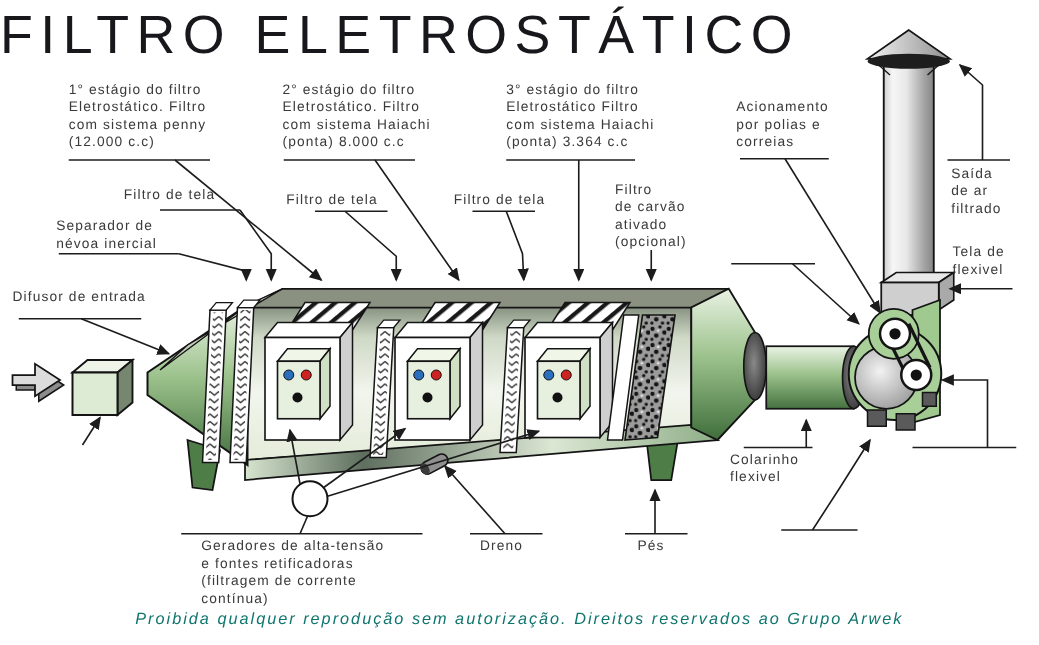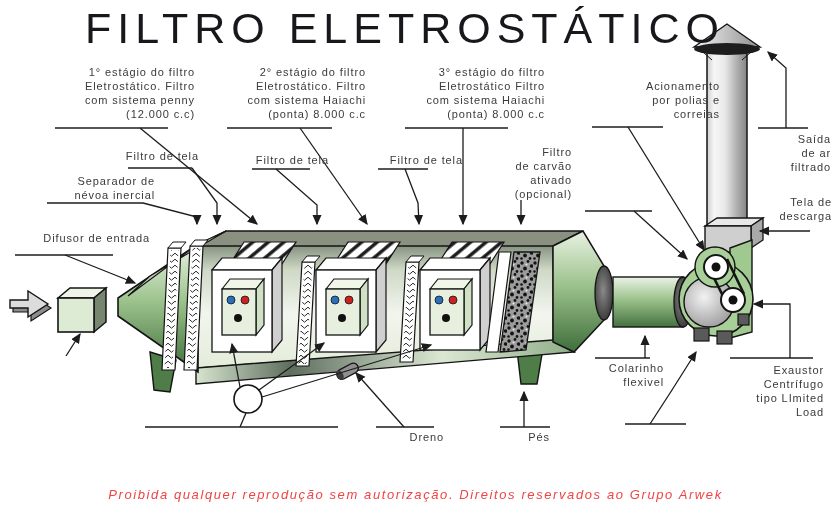--- a/index.html
+++ b/index.html
@@ -1,26 +1,26 @@
 <!DOCTYPE html>
 <html><head>
 <meta charset="utf-8">
 <style>
   html,body{margin:0;padding:0;background:#ffffff;}
   body{width:831px;height:516px;position:relative;overflow:hidden;
        font-family:"Liberation Sans",sans-serif;}
   #stage{position:absolute;left:0;top:0;width:831px;height:516px;}
   svg.diagram{position:absolute;left:0;top:0;z-index:1;}
-  .title{position:absolute;left:0;top:4px;width:810px;text-align:center;z-index:2;
+  .title{position:absolute;left:0;top:4px;width:810px;text-align:left;z-index:2;
          font-size:43px;font-weight:300;letter-spacing:6px;color:#17171c;
          font-family:"Liberation Sans",sans-serif;}
   .label{position:absolute;z-index:3;font-size:11px;line-height:1.26;color:#3a3a3a;
-         letter-spacing:0.9px;white-space:pre-line;text-align:right;}
+         letter-spacing:0.9px;white-space:pre-line;}
   .footer{position:absolute;left:0;top:487px;width:831px;text-align:center;z-index:2;
-          font-size:13px;font-style:italic;letter-spacing:1.6px;color:#ef4444;}
+          font-size:13px;font-style:italic;letter-spacing:1.6px;color:#0f766e;}
 </style>
 </head>
 <body>
 
 <div id="stage">
 
 <svg class="diagram" width="831" height="516" viewBox="0 0 831 516">
   <defs>
     <marker id="arw" markerWidth="9" markerHeight="9" refX="7" refY="3.5" orient="auto">
       <path d="M0,0 L8,3.5 L0,7 Z" fill="#1c1c1c"></path>
@@ -288,43 +288,43 @@
 Eletrostático. Filtro
 com sistema penny
 (12.000 c.c)</div>
 <div class="label" style="left:226px;top:66px;width:140px">2° estágio do filtro
 Eletrostático. Filtro
 com sistema Haiachi
 (ponta) 8.000 c.c</div>
 <div class="label" style="left:405px;top:66px;width:140px">3° estágio do filtro
 Eletrostático Filtro
 com sistema Haiachi
-(ponta) 8.000 c.c</div>
-<div class="label" style="left:620px;top:80px;width:100px">Acionamento
+(ponta) 3.364 c.c</div>
+<div class="label" style="left:589px;top:80px;width:100px">Acionamento
 por polias e
 correias</div>
 <div class="label" style="left:761px;top:133px;width:70px">Saída
 de ar
 filtrado</div>
 <div class="label" style="left:762px;top:196px;width:70px">Tela de
-descarga</div>
+flexivel</div>
 <div class="label" style="left:99px;top:150px;width:100px">Filtro de tela</div>
 <div class="label" style="left:229px;top:154px;width:100px">Filtro de tela</div>
 <div class="label" style="left:363px;top:154px;width:100px">Filtro de tela</div>
 <div class="label" style="left:492px;top:146px;width:80px">Filtro
 de carvão
 ativado
 (opcional)</div>
 <div class="label" style="left:45px;top:175px;width:110px">Separador de
 névoa inercial</div>
 <div class="label" style="left:10px;top:232px;width:140px">Difusor de entrada</div>
 <div class="label" style="left:584px;top:362px;width:80px">Colarinho
 flexivel</div>
+<div class="label" style="left:161px;top:431px;width:190px">Geradores de alta-tensão
+e fontes retificadoras
+(filtragem de corrente
+contínua)</div>
 <div class="label" style="left:384px;top:431px;width:60px">Dreno</div>
 <div class="label" style="left:510px;top:431px;width:40px">Pés</div>
-<div class="label" style="left:734px;top:364px;width:90px">Exaustor
-Centrífugo
-tipo LImited
-Load</div>
 
 <div class="footer">Proibida qualquer reprodução sem autorização. Direitos reservados ao Grupo Arwek</div>
 
 </div>
 
 </body></html>

